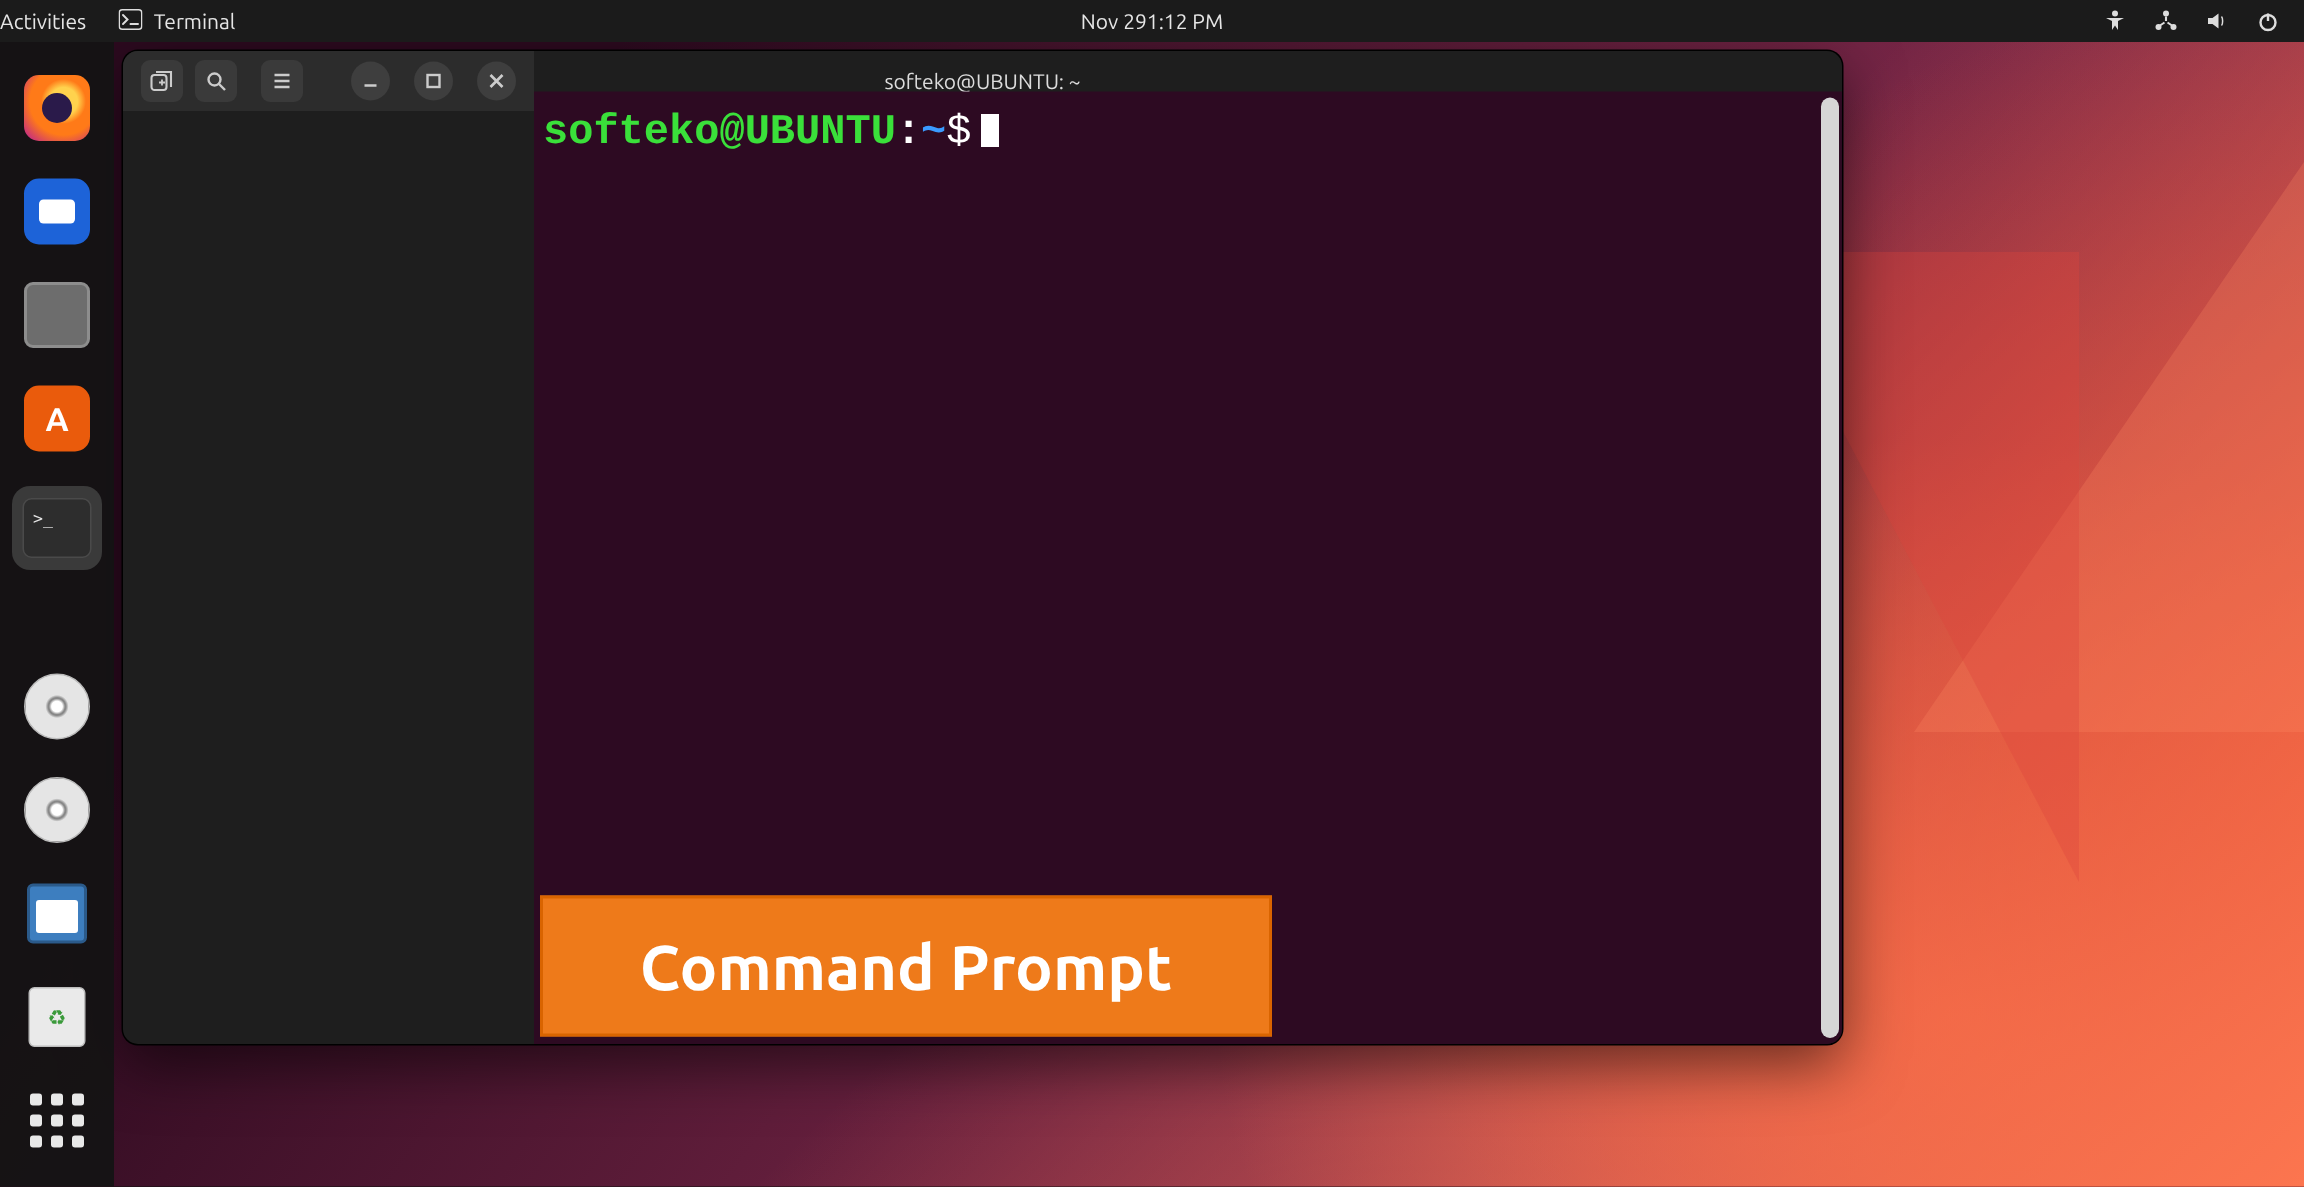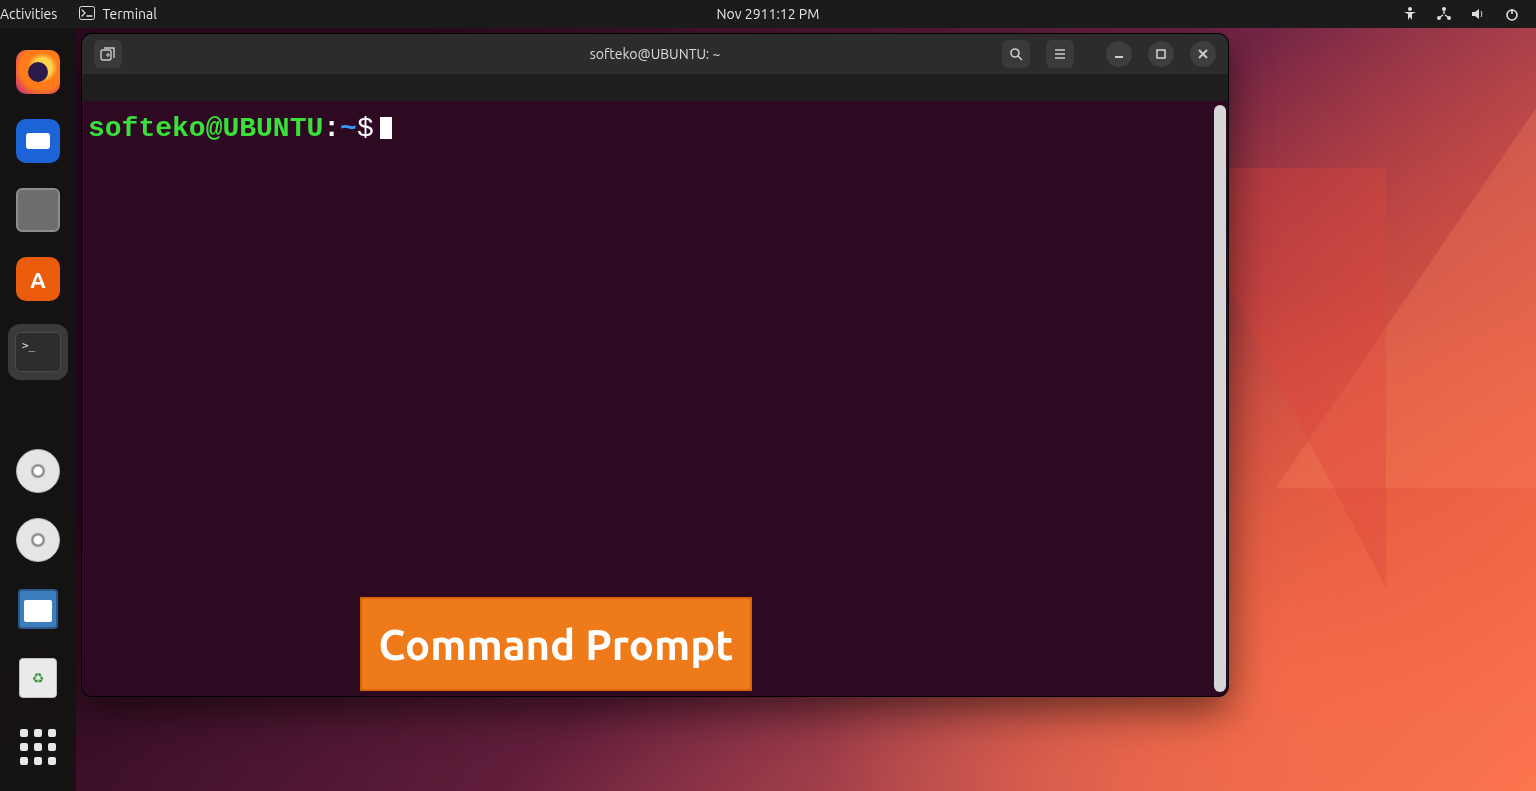--- a/index.html
+++ b/index.html
@@ -61,21 +61,21 @@
   .ic.trash   { width:38px;height:40px;background:#eaeaea;border-radius:4px;border:1px solid #bdbdbd;position:relative;}
   .ic.trash::after{content:"♻";position:absolute;left:50%;top:50%;transform:translate(-50%,-50%);color:#3a9a3a;font-size:14px;}
   .grid9 { width:36px;height:36px;display:grid;grid-template-columns:repeat(3,8px);grid-template-rows:repeat(3,8px);gap:6px;}
   .grid9 span{background:#e8e8e8;border-radius:2px;}
 
   
   .termwin {
     position: absolute; top: 34px; left: 82px; width: 1146px; height: 662px;
     background: #1e1e1e; border-radius: 10px; overflow: hidden; z-index: 40;
     box-shadow: 0 0 0 1px #000, 0 14px 40px rgba(0,0,0,.55);
-    display:flex; flex-direction:column;
+    display:flex; 
   }
   .titlebar {
     height: 40px; background: #2c2c2c; display:flex; align-items:center;
     padding: 0 8px; color:#dcdcdc; font-size:14px;
   }
   .titlebar .tbtn {
     width:28px; height:28px; border-radius:6px; background:#3a3a3a;
     display:flex;align-items:center;justify-content:center;margin:0 4px;color:#ddd;cursor:pointer;
   }
   .titlebar .tbtn.round { border-radius:50%; width:26px;height:26px;background:#3e3e3e;}
@@ -92,21 +92,21 @@
     background:#d6d6d6; border-radius:6px;
   }
   .prompt .user { color:#3ae03a; font-weight:bold; }
   .prompt .host { color:#ffffff; font-weight:bold; }
   .prompt .path { color:#3a9bff; font-weight:bold; }
   .prompt .sym  { color:#ffffff; }
   .cursor { display:inline-block; width:12px; height:22px; background:#fff; vertical-align:-3px; margin-left:6px;}
 
   
   .callout {
-    position:absolute; top:597px; left:360px; width:392px; height:94px;
+    position:absolute; top:597px; left:360px; width:488px; height:94px;
     background:#ee7a1a; border:2px solid #d96400; display:flex;
     align-items:center; justify-content:center; z-index:60;
     color:#fff; font-weight:700; font-size:42px;
   }
 
   svg { display:block; }
 </style>
 </head>
 <body>
 
@@ -118,21 +118,21 @@
         <svg width="16" height="14" viewBox="0 0 16 14">
             <rect x="0.5" y="0.5" width="15" height="13" rx="2" fill="none" stroke="#ddd"></rect>
             <path d="M3 4l3 3-3 3M8 10h5" stroke="#ddd" stroke-width="1.3" fill="none" stroke-linecap="round"></path>
           </svg>
       </span>
       <span>Terminal</span>
     </span>
   </div>
   <div class="center">
     <span>Nov 29</span>
-    <span>11:12 PM</span>
+    <span>1:12 PM</span>
   </div>
   <div class="right">
     <span class="ico">
       <svg width="16" height="16" viewBox="0 0 16 16" fill="#ddd">
           <circle cx="8" cy="3" r="2"></circle>
           <path d="M2 6h12l-4 2v6l-2-3-2 3V8z"></path>
         </svg>
     </span>
     <span class="ico">
       <svg width="16" height="16" viewBox="0 0 16 16" fill="#ddd">

